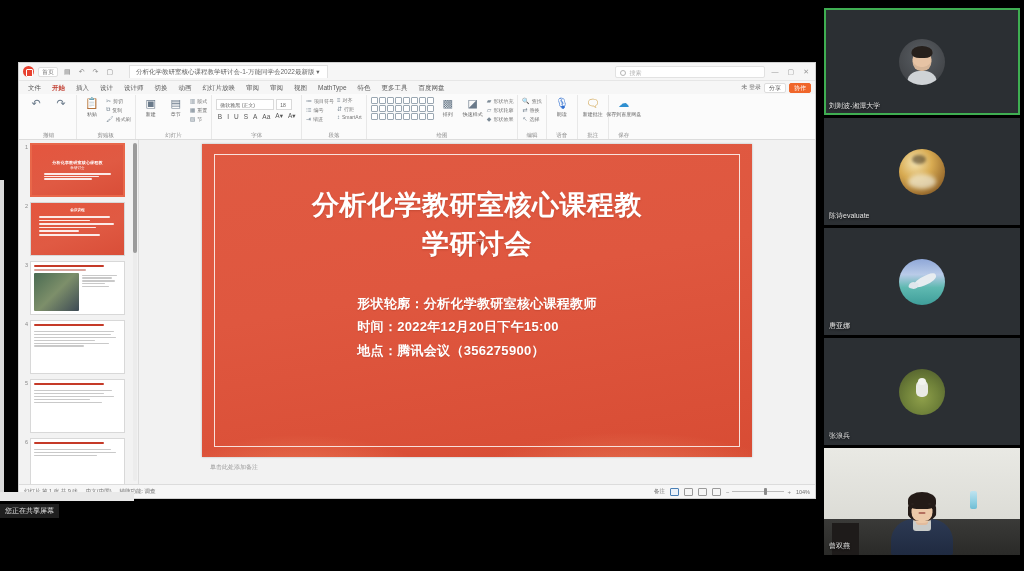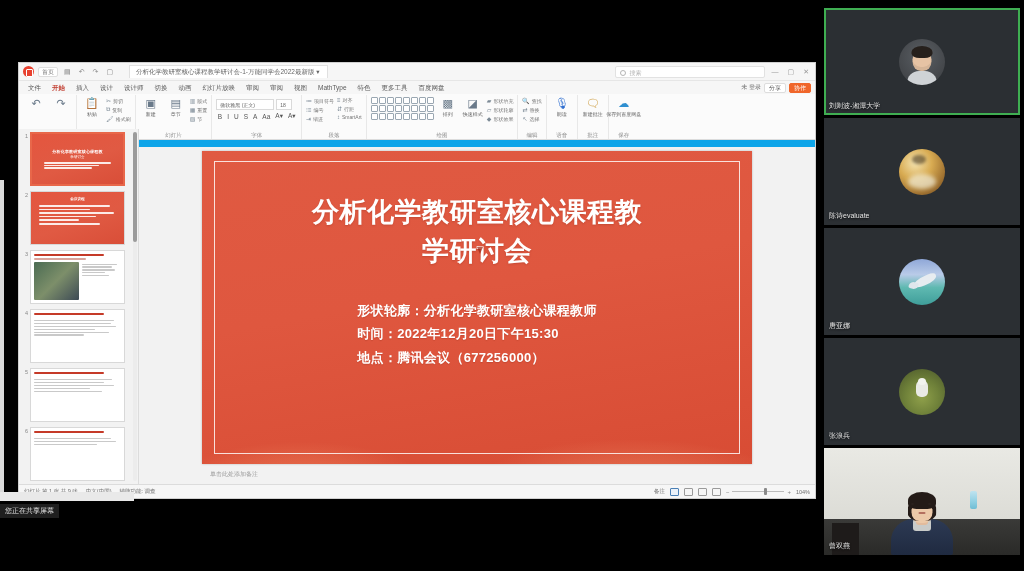--- a/index.html
+++ b/index.html
@@ -115,21 +115,21 @@
   .fmt-ico { font-size: 6.5px; color: #555; padding: 0 1.5px; }
   .shape-grid {
     display: grid; grid-template-columns: repeat(8, 7px);
     grid-auto-rows: 7px; gap: 1px; align-content: center;
   }
   .shape-cell {
     border: 0.8px solid #9aa7b2; border-radius: 1px; background: #fff;
   }
 
   
-  .workarea { flex: 1 1 auto; display: flex; min-height: 0; background: #0ea5e9; align-items: flex-end; }
+  .workarea { flex: 1 1 auto; display: flex; min-height: 0; background: #a21caf; }
 
   
   .thumbpane {
     width: 120px; background: #f2f2f2; border-right: 1px solid #dcdcdc;
     padding: 3px 2px 3px 2px; overflow: hidden; position: relative;
     display: flex; flex-direction: column; gap: 5px;
   }
   .thumb-row { display: flex; gap: 2px; align-items: flex-start; }
   .thumb-num { font-size: 5.5px; color: #888; width: 7px; text-align: right; padding-top: 1px; }
   .thumb {
@@ -805,22 +805,22 @@
       <div class="canvas-pane">
         <div class="slide">
           <div class="slide-frame"></div>
           <div class="slide-inner">
             <div class="slide-title">
               <div>分析化学教研室核心课程教</div>
               <div>学研讨会</div>
             </div>
             <div class="slide-body">
               <div>形状轮廓：分析化学教研室核心课程教师</div>
-              <div>时间：2022年12月20日下午15:30</div>
-              <div>地点：腾讯会议（677256000）</div>
+              <div>时间：2022年12月20日下午15:00</div>
+              <div>地点：腾讯会议（356275900）</div>
             </div>
           </div>
           <div class="cursor-dot"></div>
         </div>
         <div class="notes">
           <span class="notes-text">单击此处添加备注</span>
         </div>
       </div>
     </div>
 

